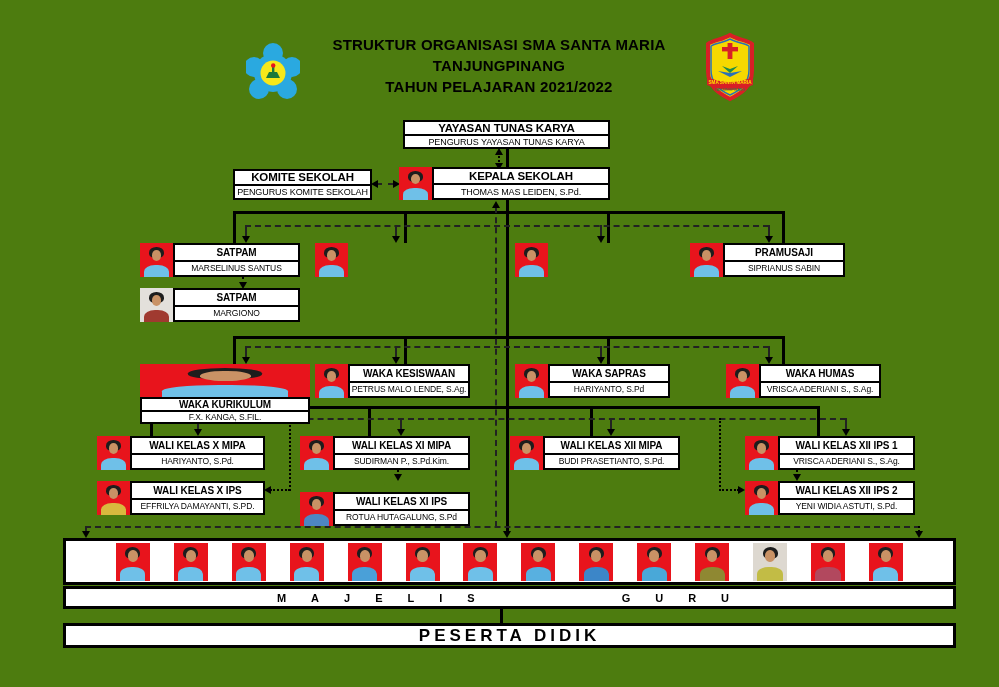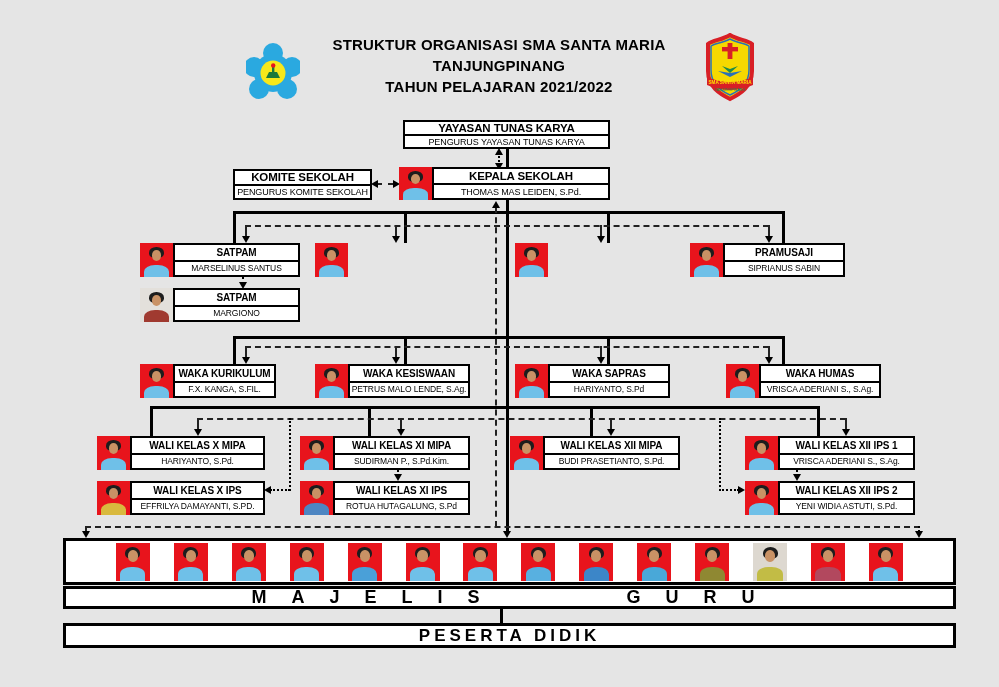--- a/index.html
+++ b/index.html
@@ -1,16 +1,16 @@
 <!DOCTYPE html>
 <html><head>
 <meta charset="utf-8">
 <style>
   html,body{margin:0;padding:0;background:#fff;}
-  .canvas{position:relative;width:999px;height:687px;background:#e5e5e5;overflow:hidden;
+  .canvas{position:relative;width:999px;height:687px;background:#4d7c0f;overflow:hidden;
           font-family:"Liberation Sans",sans-serif;color:#000;}
 
   
   .title-block{position:absolute;left:300px;top:34px;width:398px;text-align:center;
                font-weight:700;font-size:15px;line-height:21px;letter-spacing:.2px;}
   .logo{position:absolute;}
 
   
   .sl{position:absolute;background:#000;}
   .dh{position:absolute;border-top:2px dashed #222;}
@@ -37,21 +37,21 @@
   
   .photo .hair{position:absolute;top:12%;left:28%;width:44%;height:32%;background:#1d1d1d;border-radius:50% 50% 42% 42%;}
   .photo .head{position:absolute;top:20%;left:35%;width:30%;height:32%;background:#c99265;border-radius:46%;}
   .photo .shirt{position:absolute;bottom:-6%;left:13%;width:74%;height:42%;border-radius:45% 45% 8% 8%;}
 
   
   .band{position:absolute;border:3px solid #000;background:#fff;box-sizing:border-box;}
   .guru-photos{display:flex;align-items:center;justify-content:space-evenly;padding:0 26px;}
   .guru-photos .photo{position:relative;width:34px;height:38px;overflow:hidden;flex:0 0 auto;}
   .guru-label{display:flex;align-items:center;justify-content:center;gap:110px;
-              font-weight:700;font-size:18px;}
+              font-weight:700;font-size:11px;}
   .guru-label span{letter-spacing:25px;text-indent:12px;}
   .peserta{display:flex;align-items:center;justify-content:center;font-weight:700;
            font-size:17px;letter-spacing:4px;}
 </style>
 </head>
 <body>
 
 <div class="canvas">
 
   <div class="title-block">
@@ -242,21 +242,21 @@
     <div class="photo" style="background: rgb(227, 224, 219);">
       <div class="hair"></div>
       <div class="head"></div>
       <div class="shirt" style="background: rgb(160, 58, 48);"></div>
     </div>
     <div class="txt">
       <div class="node-title">SATPAM</div>
       <div class="node-name">MARGIONO</div>
     </div>
   </div>
-      <div class="node" style="left: 140px; top: 364px; width: 136px; height: 34px;">
+      <div class="node" style="left: 140px; top: 364px; width: 170px; height: 34px; flex-direction: column;">
     <div class="photo" style="background: rgb(232, 20, 28);">
       <div class="hair"></div>
       <div class="head"></div>
       <div class="shirt" style="background: rgb(111, 192, 232);"></div>
     </div>
     <div class="txt">
       <div class="node-title">WAKA KURIKULUM</div>
       <div class="node-name">F.X.  KANGA, S.FIL.</div>
     </div>
   </div>
@@ -341,21 +341,21 @@
     <div class="photo" style="background: rgb(232, 20, 28);">
       <div class="hair"></div>
       <div class="head"></div>
       <div class="shirt" style="background: rgb(217, 185, 62);"></div>
     </div>
     <div class="txt">
       <div class="node-title">WALI KELAS X IPS</div>
       <div class="node-name">EFFRILYA DAMAYANTI, S.PD.</div>
     </div>
   </div>
-      <div class="node" style="left: 300px; top: 481px; width: 170px; height: 34px; border-radius: 17px;">
+      <div class="node" style="left: 300px; top: 492px; width: 170px; height: 34px; border-radius: 17px;">
     <div class="photo" style="background: rgb(232, 20, 28);">
       <div class="hair"></div>
       <div class="head"></div>
       <div class="shirt" style="background: rgb(78, 134, 194);"></div>
     </div>
     <div class="txt">
       <div class="node-title">WALI KELAS XI IPS</div>
       <div class="node-name">ROTUA HUTAGALUNG, S.Pd</div>
     </div>
   </div>

